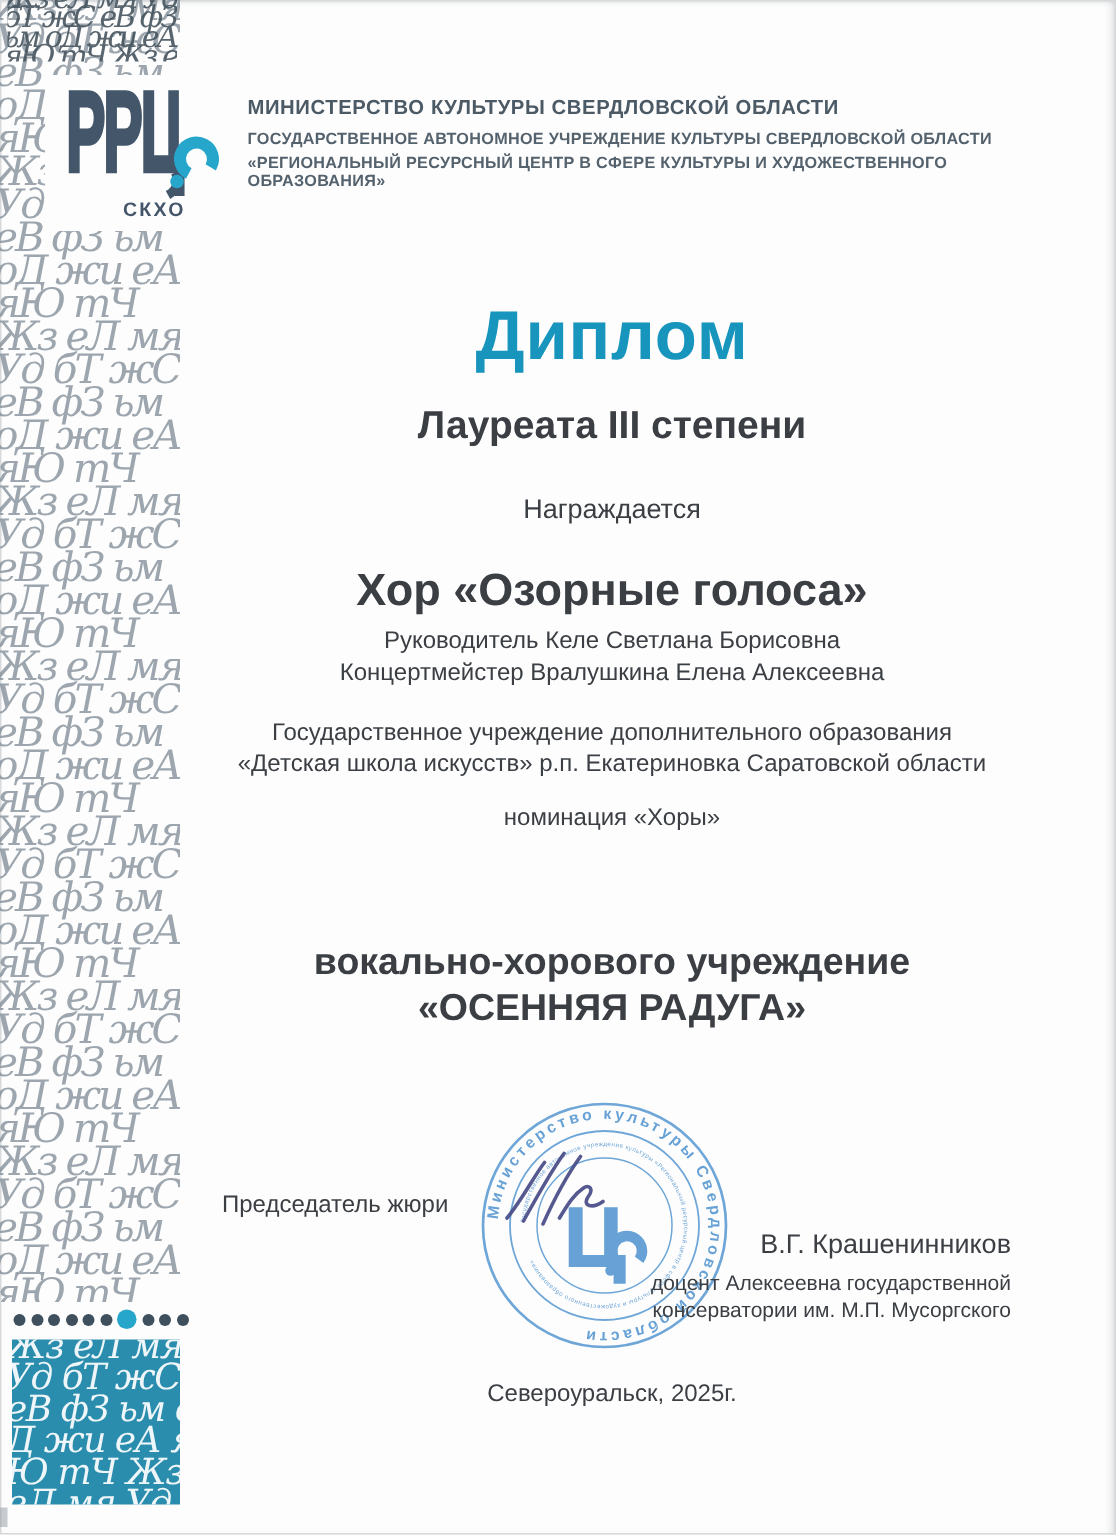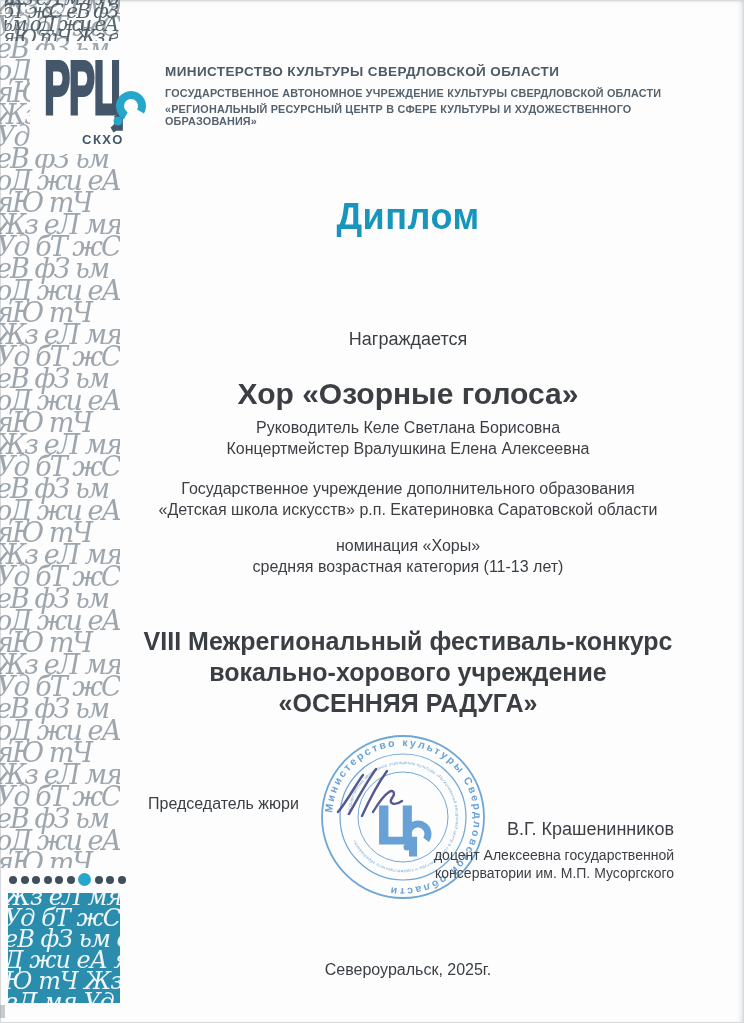--- a/index.html
+++ b/index.html
@@ -34,32 +34,32 @@
   .dots{position:absolute;left:9px;top:872px;height:15px;display:flex;align-items:center;gap:3.5px;}
   .dot{width:8px;height:8px;border-radius:50%;background:var(--dot-navy);}
   .dot.accent{width:13px;height:13px;background:var(--dot-teal);}
   
   .logo-svg{position:absolute;left:42px;top:58px;}
   .hdr{position:absolute;left:165px;top:64px;width:560px;color:var(--header-slate);}
   .hdr .l1{font-size:13.5px;font-weight:700;letter-spacing:.4px;margin-bottom:8px;}
   .hdr .l2,.hdr .l3{font-size:10.8px;font-weight:700;letter-spacing:.2px;margin-bottom:4px;opacity:.95;}
   
   .t{position:absolute;left:96px;right:24px;text-align:center;color:var(--text-dark);}
-  .title{top:196px;font-size:36px;font-weight:700;color:var(--accent-teal);letter-spacing:.5px;}
+  .title{top:196px;font-size:46px;font-weight:700;color:var(--accent-teal);letter-spacing:.5px;}
   .degree{top:268px;font-size:26px;font-weight:700;}
   .awarded{top:329px;font-size:18px;}
   .recipient{top:377px;font-size:30px;font-weight:700;}
   .leader{top:419px;font-size:16px;}
   .concert{top:440px;font-size:16px;}
   .inst1{top:480px;font-size:16px;}
   .inst2{top:501px;font-size:16px;}
   .nomin{top:537px;font-size:16px;}
   .agecat{top:558px;font-size:16px;}
   .fest{top:626px;font-size:25px;font-weight:700;line-height:31px;}
-  .footer{top:961px;font-size:16px;}
+  .footer{top:921px;font-size:16px;}
   
   .jury{position:absolute;left:148px;top:795px;font-size:16px;color:var(--text-dark);}
   .stamp-svg{position:absolute;left:318px;top:732px;}
   .sig-block{position:absolute;right:70px;top:795px;text-align:right;color:var(--text-dark);}
   .sig-block .name{font-size:18px;margin-bottom:6px;margin-top:24px;}
   .sig-block .role{font-size:14px;line-height:18px;}
   svg text{font-family:"Liberation Sans",sans-serif;}
 </style>
 </head>
 <body>
@@ -103,30 +103,29 @@
     <text x="40" y="86" font-size="13" font-weight="bold" letter-spacing="1.5" fill="var(--logo-slate)">СКХО</text>
   </svg>
 
   <div class="hdr">
     <div class="l1">МИНИСТЕРСТВО КУЛЬТУРЫ СВЕРДЛОВСКОЙ ОБЛАСТИ</div>
     <div class="l2">ГОСУДАРСТВЕННОЕ АВТОНОМНОЕ УЧРЕЖДЕНИЕ КУЛЬТУРЫ СВЕРДЛОВСКОЙ ОБЛАСТИ</div>
     <div class="l3">«РЕГИОНАЛЬНЫЙ РЕСУРСНЫЙ ЦЕНТР В СФЕРЕ КУЛЬТУРЫ И ХУДОЖЕСТВЕННОГО ОБРАЗОВАНИЯ»</div>
   </div>
 
   <div class="t title">Диплом</div>
+  <div class="t degree">Лауреата III степени</div>
   <div class="t awarded">Награждается</div>
   <div class="t recipient">Хор «Озорные голоса»</div>
   <div class="t leader">Руководитель Келе Светлана Борисовна</div>
   <div class="t concert">Концертмейстер Вралушкина Елена Алексеевна</div>
   <div class="t inst1">Государственное учреждение дополнительного образования</div>
   <div class="t nomin">номинация «Хоры»</div>
   <div class="t inst2">«Детская школа искусств» р.п. Екатериновка Саратовской области</div>
-  <div class="t agecat">средняя возрастная категория (11-13 лет)</div>
   <div class="t fest">
-    <div>VIII Межрегиональный фестиваль-конкурс</div>
     <div>вокально-хорового учреждение</div>
     <div>«ОСЕННЯЯ РАДУГА»</div>
   </div>
 
   <div class="jury">Председатель жюри</div>
 
   <svg class="stamp-svg" width="170" height="170" viewBox="0 0 170 170">
     <defs>
       <path id="outer-ring" d="M14 85 A71 71 0 1 1 156 85 A71 71 0 1 1 14 85" fill="none"></path>
       <path id="inner-ring" d="M32 85 A53 53 0 1 1 138 85 A53 53 0 1 1 32 85" fill="none"></path>

